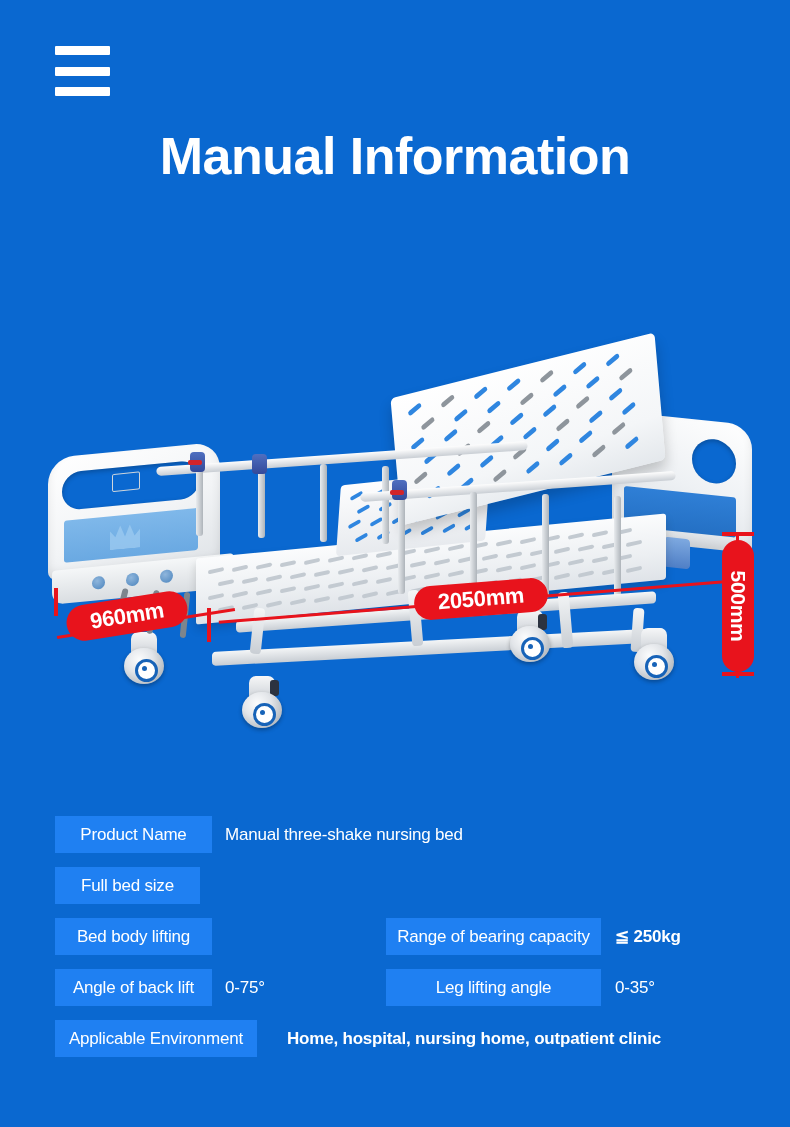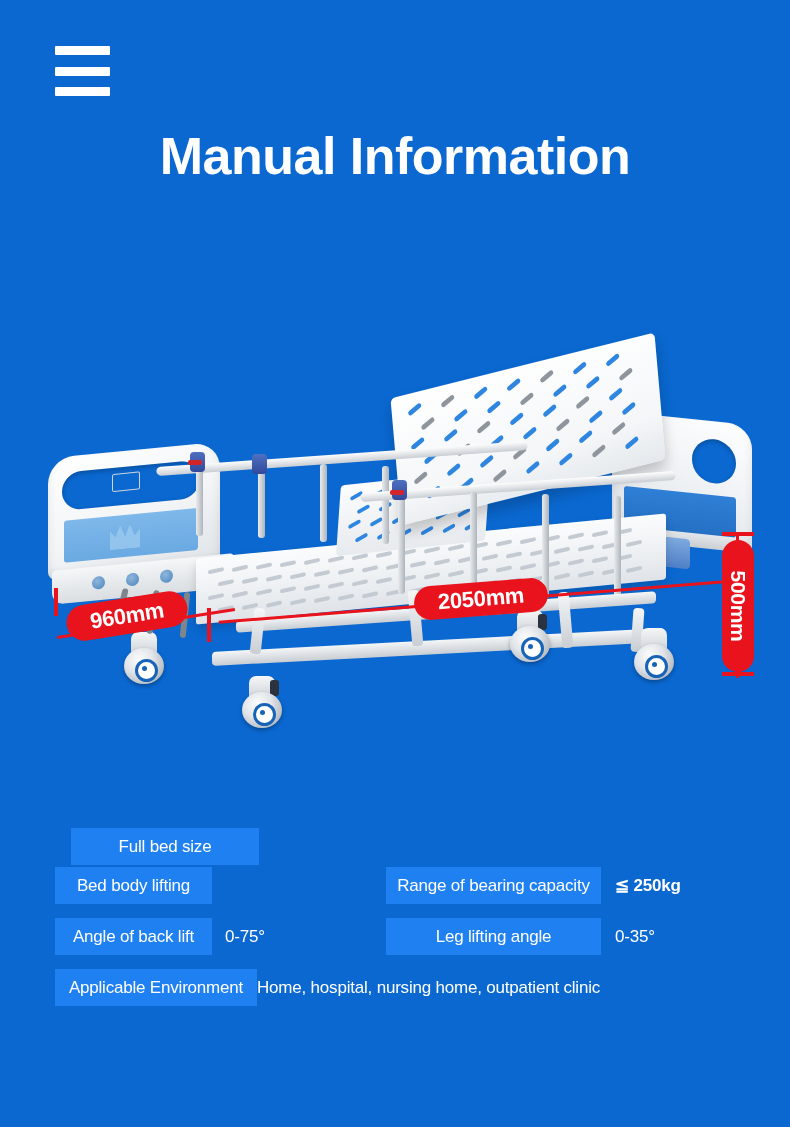--- a/index.html
+++ b/index.html
@@ -389,37 +389,41 @@
 
   <div class="dimline" style="left:736px;top:534px;width:3px;height:144px;"></div>
   <div class="tick" style="left:722px;top:532px;width:32px;height:4px;"></div>
   <div class="tick" style="left:722px;top:672px;width:32px;height:4px;"></div>
   <div class="pill pill-500">
     <span>500mm</span>
   </div>
 
   <div class="specs">
 
-
     <div class="row">
-      <div class="chip" style="left:16px;width:188px;margin-top:12px;">Full bed size</div>
+      <div class="chip" style="left:0;width:157px;">Product Name</div>
+      <div class="val" style="left:170px;">Manual three-shake nursing bed</div>
+    </div>
+
+    <div class="row">
+      <div class="chip" style="left:0;width:145px;">Full bed size</div>
     </div>
 
     <div class="row">
       <div class="chip" style="left:0;width:157px;">Bed body lifting</div>
       <div class="chip" style="left:331px;width:215px;">Range of bearing capacity</div>
       <div class="val" style="left:560px;font-weight:bold;">≦ 250kg</div>
     </div>
 
     <div class="row">
       <div class="chip" style="left:0;width:157px;">Angle of back lift</div>
       <div class="val" style="left:170px;">0-75°</div>
       <div class="chip" style="left:331px;width:215px;">Leg lifting angle</div>
       <div class="val" style="left:560px;">0-35°</div>
     </div>
 
     <div class="row">
       <div class="chip" style="left:0;width:202px;">Applicable Environment</div>
-      <div class="val" style="left:202px;">Home, hospital, nursing home, outpatient clinic</div>
+      <div class="val" style="left:232px;font-weight:bold;">Home, hospital, nursing home, outpatient clinic</div>
     </div>
 
   </div>
 </div>
 
 </body></html>

